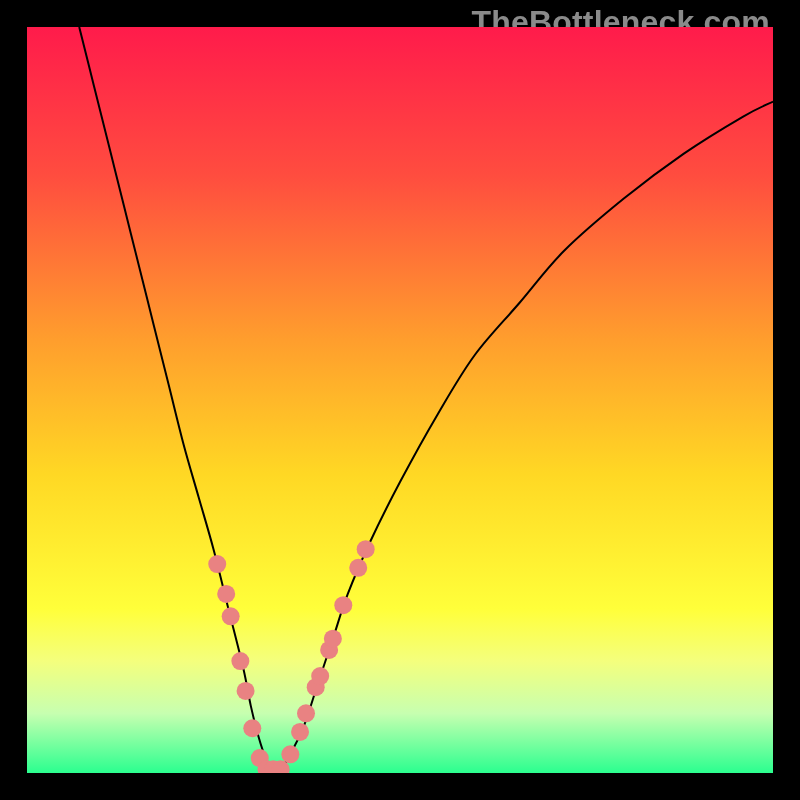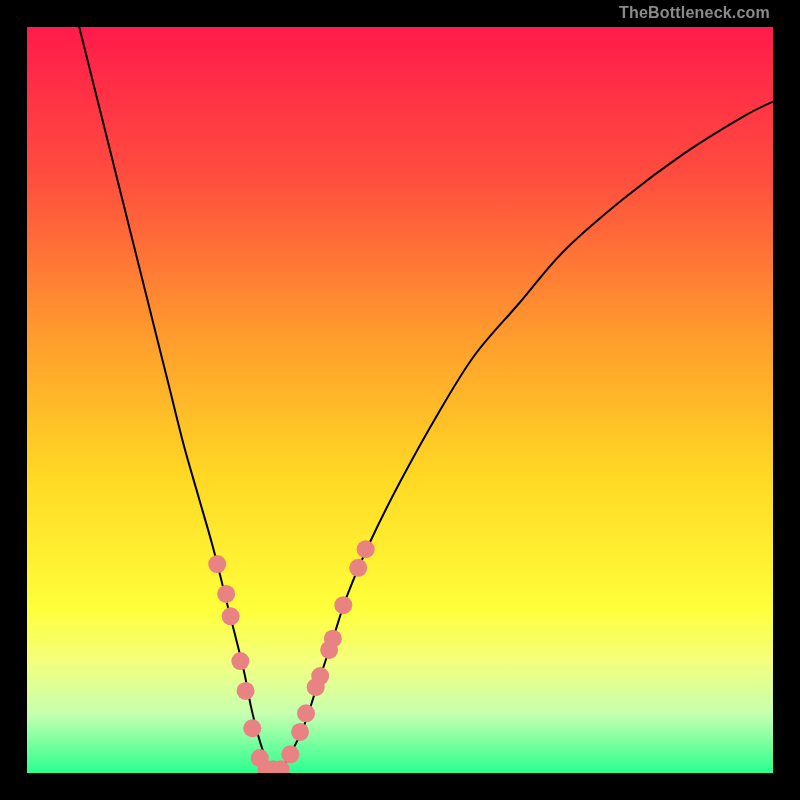--- a/index.html
+++ b/index.html
@@ -23,21 +23,21 @@
     left: 0;
     top: 0;
     width: 746px;
     height: 746px;
   }
   .watermark {
     position: absolute;
     top: 4px;
     right: 30px;
     font-family: Arial, Helvetica, sans-serif;
-    font-size: 16px;
+    font-size: 32px;
     font-weight: 600;
     color: #8a8a8a;
     letter-spacing: 0.2px;
   }
   svg {
     display: block;
   }
 </style>
 </head>
 <body>

